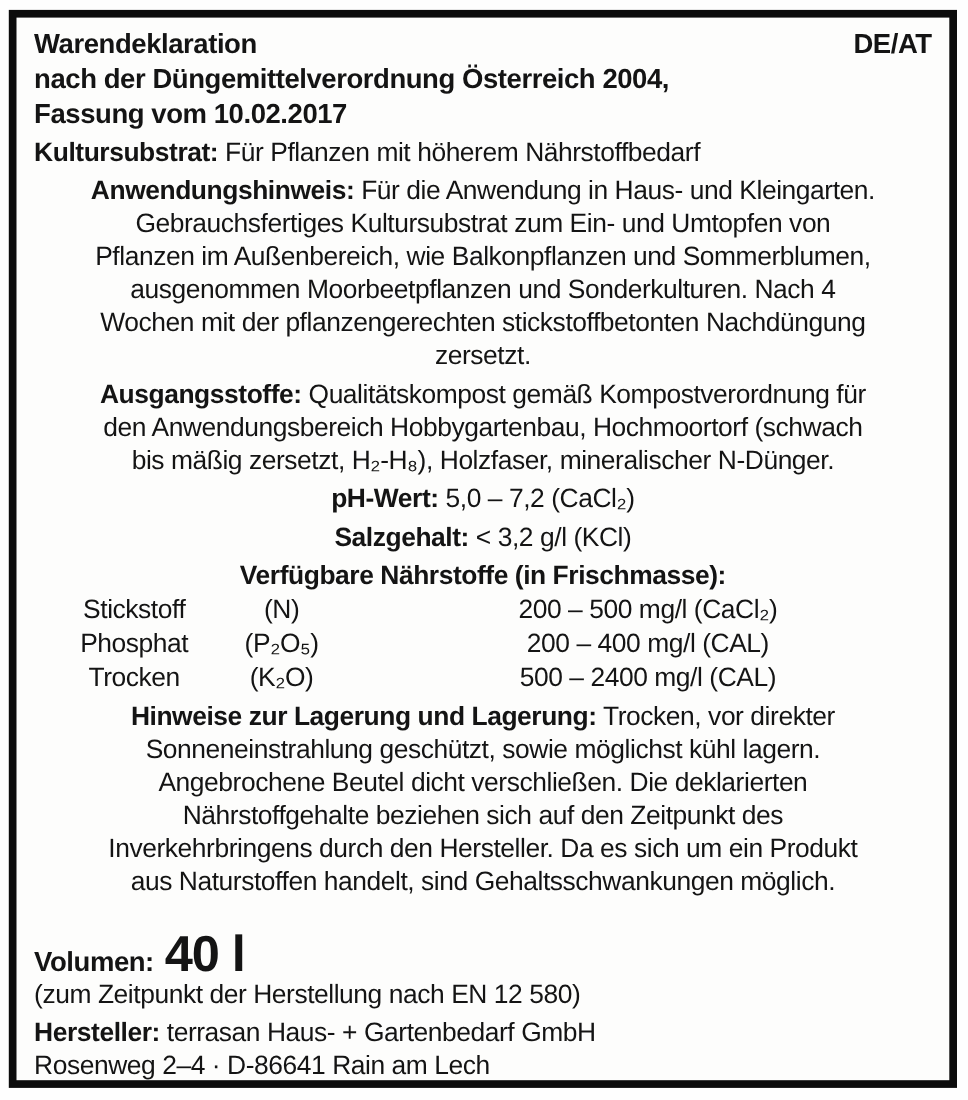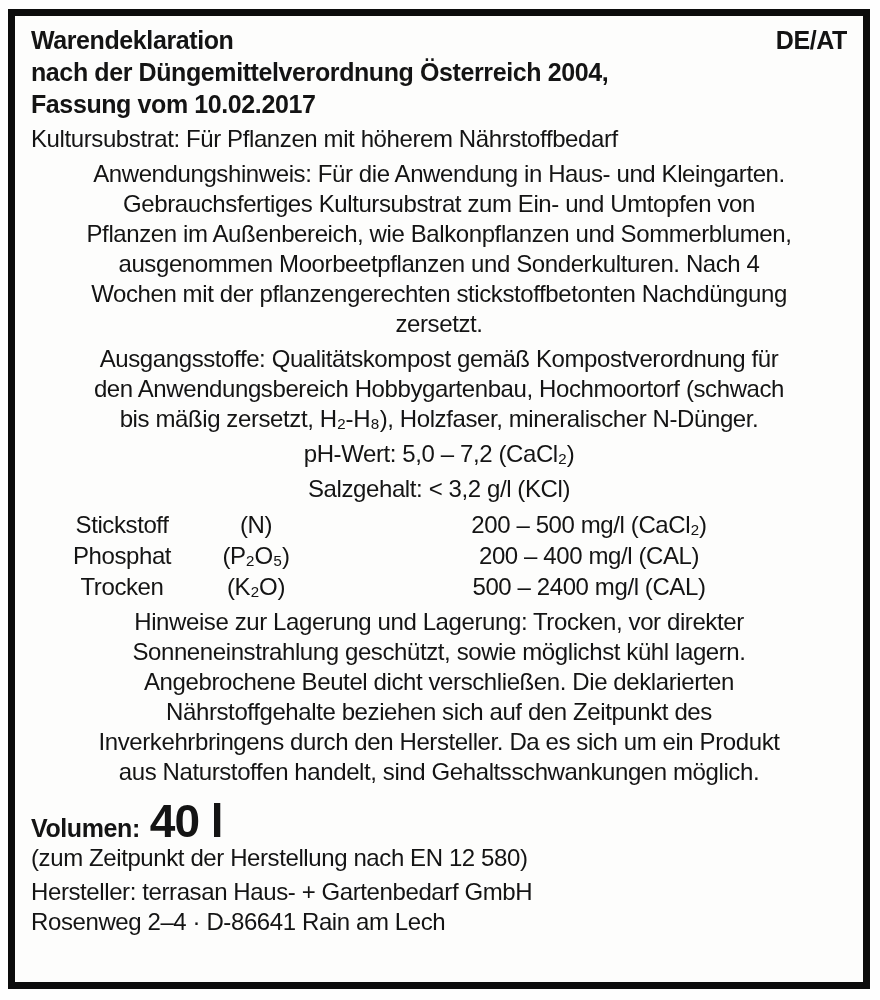--- a/index.html
+++ b/index.html
@@ -32,39 +32,39 @@
   }
   .txt {
     font-size: 24px;
     line-height: 30px;
   }
   .bold-line {
     font-size: 25px;
     line-height: 32px;
     font-weight: 700;
   }
-  b, .b { font-weight: 400; }
+  b, .b { font-weight: 700; }
   .header-row {
     display: flex;
     justify-content: space-between;
     align-items: flex-start;
   }
   .sec { margin-top: 4px; }
   .para { margin-top: 5px; text-align: center; }
   .nutrient-row {
     display: grid;
     grid-template-columns: 118px 150px auto;
     font-size: 24px;
     line-height: 31px;
     margin-left: 32px;
   }
   .volume-row {
     display: flex;
     align-items: baseline;
-    margin-top: 12px;
+    margin-top: 28px;
     gap: 10px;
   }
   .volume-label {
     font-size: 25px;
     font-weight: 700;
   }
   .volume-value {
     font-size: 46px;
     font-weight: 700;
     letter-spacing: -1px;
@@ -114,20 +114,21 @@
       <b>pH-Wert:</b>
       <span>5,0 – 7,2 (CaCl₂)</span>
     </div>
 
     <div class="txt para">
       <b>Salzgehalt:</b>
       <span>&lt; 3,2 g/l (KCl)</span>
     </div>
 
     <div class="txt para">
+      <div class="b">Verfügbare Nährstoffe (in Frischmasse):</div>
       <div class="nutrient-row">
         <span>Stickstoff</span>
         <span>(N)</span>
         <span>200 – 500 mg/l (CaCl₂)</span>
       </div>
       <div class="nutrient-row">
         <span>Phosphat</span>
         <span>(P₂O₅)</span>
         <span>200 – 400 mg/l (CAL)</span>
       </div>

